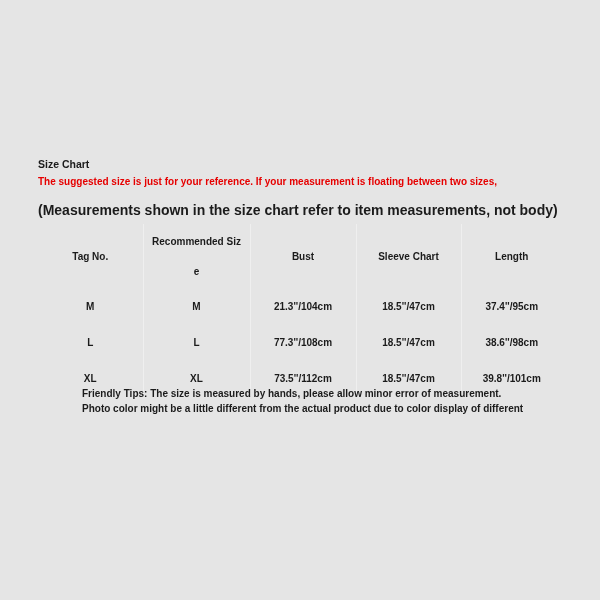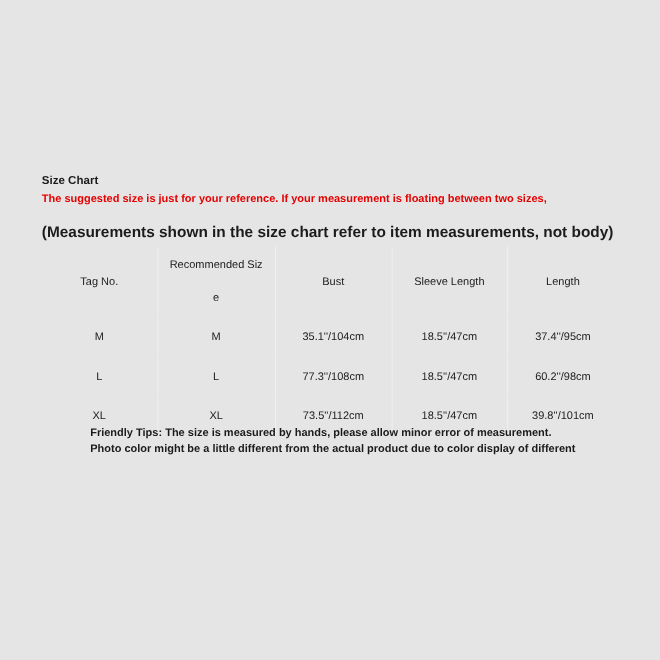--- a/index.html
+++ b/index.html
@@ -32,21 +32,21 @@
   table.size-table {
     position: absolute; top: 224px; left: 0;
     width: 524px; table-layout: fixed; border-collapse: collapse;
     font-size: 10px; color: #1b1b1b;
     border-top: 1px solid #e5e5e5;
   }
   table.size-table tr { border-bottom: 1px solid #e5e5e5; }
   table.size-table th, table.size-table td {
     padding: 0; text-align: center; vertical-align: middle;
     border-right: 1px solid #efefef;
-    font-weight: 400;
+    font-weight: 700;
   }
   table.size-table th:last-child, table.size-table td:last-child { border-right: none; }
   table.size-table thead tr { height: 64px; }
   table.size-table th { line-height: 30px; white-space: pre-line; }
   table.size-table tbody tr:nth-child(1) { height: 35px; }
   table.size-table tbody tr:nth-child(2) { height: 37px; }
   table.size-table tbody tr:nth-child(3) { height: 35px; }
 
   .col-tag { width: 105px; }
   .col-rec { width: 107px; }
@@ -81,38 +81,38 @@
           <col class="col-bust">
           <col class="col-sleeve">
           <col class="col-length">
       </colgroup>
       <thead>
         <tr>
           <th>Tag No.</th>
           <th>Recommended Siz
 e</th>
           <th>Bust</th>
-          <th>Sleeve Length</th>
+          <th>Sleeve Chart</th>
           <th>Length</th>
         </tr>
       </thead>
       <tbody>
         <tr>
           <td>M</td>
           <td>M</td>
-          <td>35.1''/104cm</td>
+          <td>21.3''/104cm</td>
           <td>18.5''/47cm</td>
           <td>37.4''/95cm</td>
         </tr>
         <tr>
           <td>L</td>
           <td>L</td>
           <td>77.3''/108cm</td>
           <td>18.5''/47cm</td>
-          <td>60.2''/98cm</td>
+          <td>38.6''/98cm</td>
         </tr>
         <tr>
           <td>XL</td>
           <td>XL</td>
           <td>73.5''/112cm</td>
           <td>18.5''/47cm</td>
           <td>39.8''/101cm</td>
         </tr>
       </tbody>
     </table>

